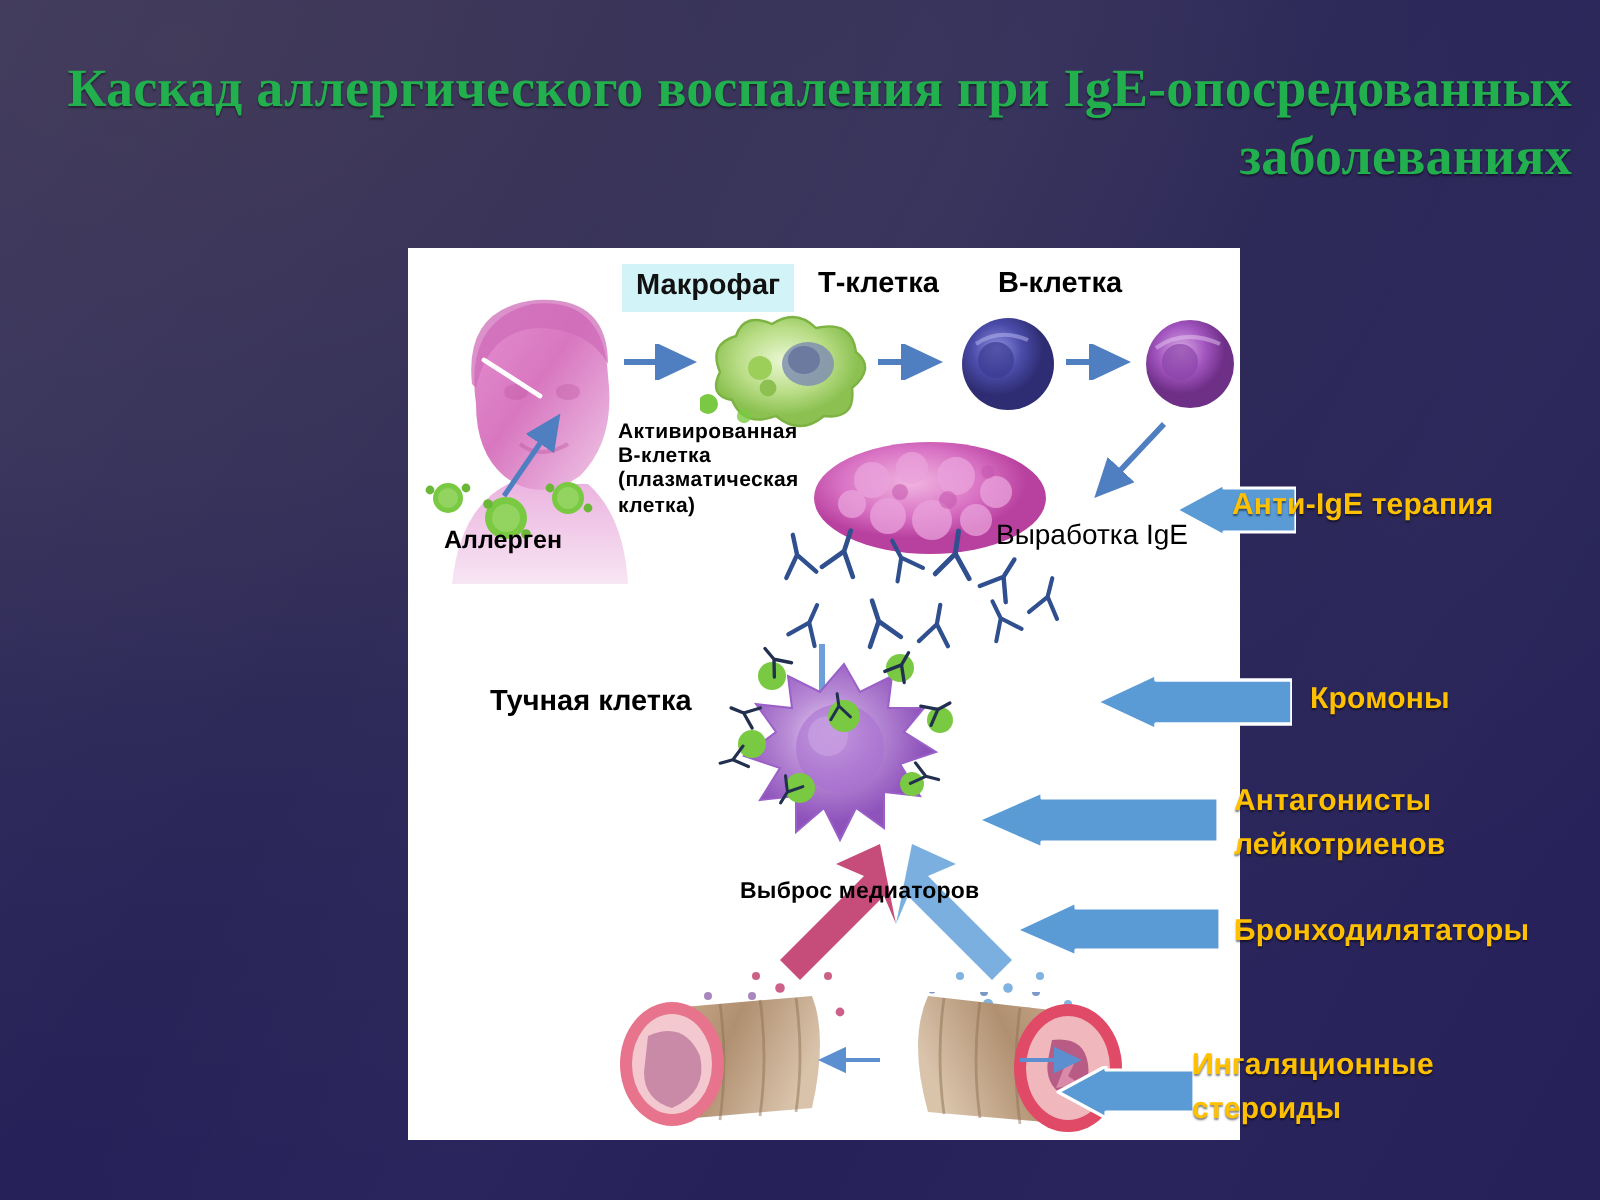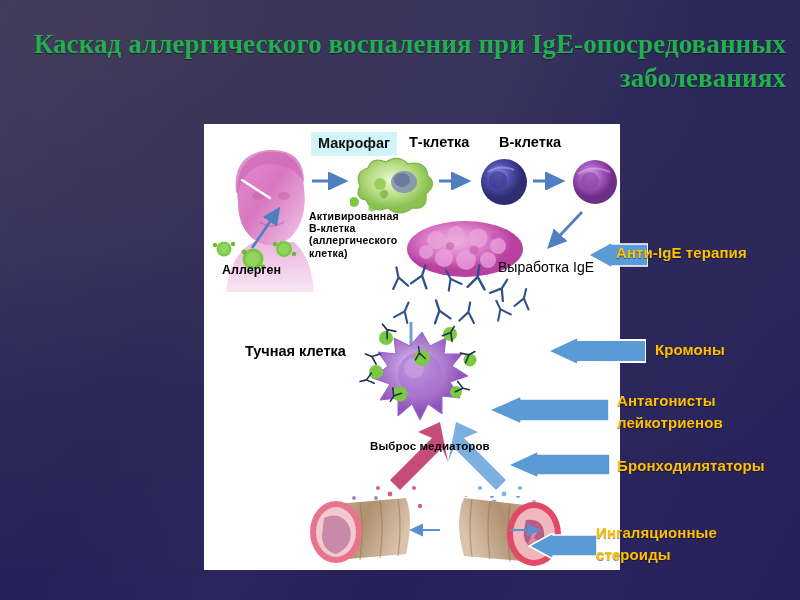--- a/index.html
+++ b/index.html
@@ -424,21 +424,21 @@
   </svg>
   <svg class="thin-arrow" style="left:304px;top:398px;" width="40" height="16" viewBox="0 0 40 16">
     <line x1="2" y1="8" x2="30" y2="8" stroke="#5b8fd0" stroke-width="2" marker-end="url(#mThinL)"></line>
   </svg>
 
   <div class="lbl lbl-macrophage">Макрофаг</div>
   <div class="lbl lbl-tcell">Т-клетка</div>
   <div class="lbl lbl-bcell">В-клетка</div>
   <div class="lbl lbl-actb" style="white-space:pre-line">Активированная
 В-клетка
-(аллергического
+(плазматическая
   клетка)</div>
   <div class="lbl lbl-allergen">Аллерген</div>
   <div class="lbl lbl-ige">Выработка IgE</div>
   <div class="lbl lbl-mast">Тучная клетка</div>
   <div class="lbl lbl-medrel">Выброс медиаторов</div>
 </div>
 
 <div class="arrow" style="left:586px;top:242px;">
   <svg width="62" height="26" viewBox="0 0 62 26">
     <path d="M26 2 L62 2 L62 24 L26 24 L26 26 L2 13 L26 0 Z" fill="#5b9bd5" stroke="#ffffff" stroke-width="1.6" stroke-linejoin="round"></path>

